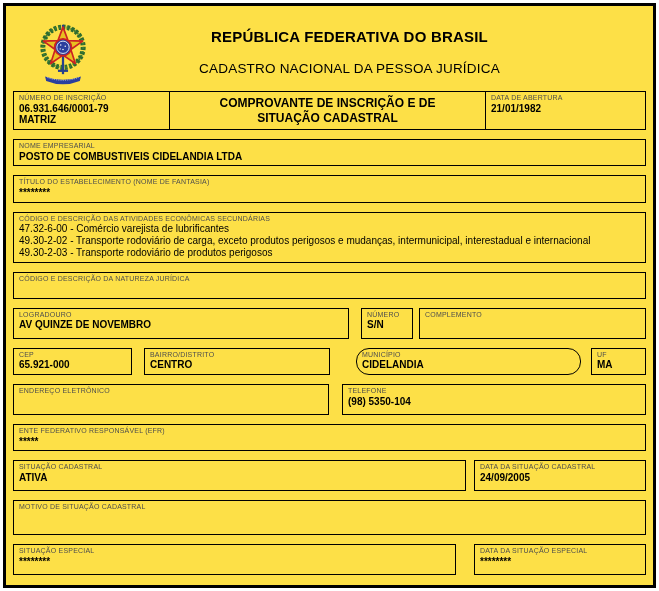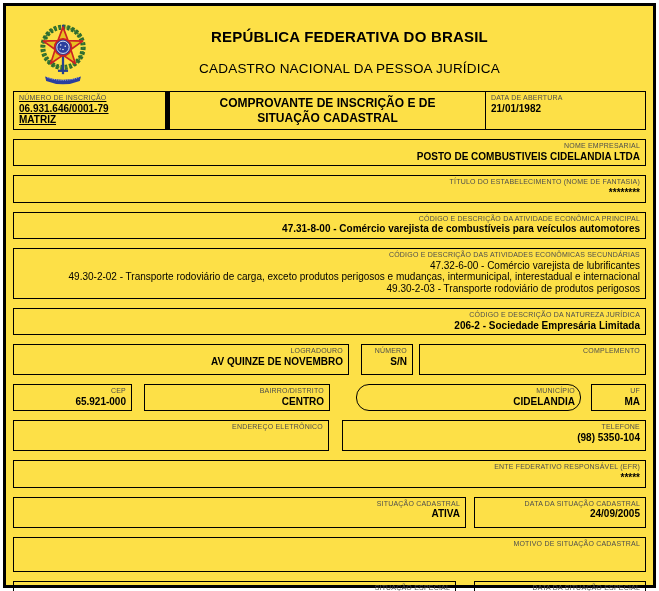--- a/index.html
+++ b/index.html
@@ -17,27 +17,27 @@
   }
   
   .header { position: relative; height: 76px; }
   .arms { position: absolute; left: 22px; top: 5px; width: 56px; height: 68px; }
   .titles { text-align: center; padding-left: 40px; }
   .title1 { padding-top: 13px; font-size: 15px; font-weight: bold; letter-spacing: 0.2px; }
   .title2 { padding-top: 16px; font-size: 13.5px; font-weight: normal; letter-spacing: 0.2px; }
   
   .row1 { display: flex; align-items: stretch; border: 1px solid #000; min-height: 39px; }
   .row1 .cell { padding: 2px 5px; }
-  .cell-inscricao { width: 156px; border-right: 5px solid #000000; text-decoration: underline; }
+  .cell-inscricao { width: 156px; border-right: 1px solid #000000; }
   .cell-title { flex: 1; display: flex; align-items: center; justify-content: center; text-align: center; }
   .cell-title .doc-title { font-size: 12px; font-weight: bold; line-height: 1.25; padding: 0 28px; }
   .cell-abertura { width: 160px; border-left: 1px solid #000; }
   
   .frow { display: flex; align-items: stretch; margin-top: 9px; }
-  .fbox { border: 1px solid #000; padding: 2px 5px 3px 5px; text-align: right; }
+  .fbox { border: 1px solid #000; padding: 2px 5px 3px 5px; }
   .label { font-size: 7px; color: #4d4d4d; letter-spacing: 0.2px; line-height: 1.25; }
   .value { font-size: 10px; font-weight: bold; color: #000; line-height: 1.15; }
   .grow { flex: 1; }
   .w-numero { width: 52px; margin-left: 12px; }
   .w-complemento { width: 227px; margin-left: 6px; }
   .w-cep { width: 119px; }
   .w-bairro { width: 186px; margin-left: 12px; }
   .w-municipio { flex: 1; margin-left: 26px; border-radius: 13px; }
   .w-uf { width: 55px; margin-left: 10px; }
   .w-endereco { width: 316px; }
@@ -103,40 +103,33 @@
   </div>
     </div>
 
   <div class="frow">
       <div class="fbox grow h-std">
     <div class="label">TÍTULO DO ESTABELECIMENTO (NOME DE FANTASIA)</div>
     <div class="value">********</div>
   </div>
     </div>
 
-  <div class="frow">
-      <div class="fbox grow h-std">
-    <div class="label">CÓDIGO E DESCRIÇÃO DA ATIVIDADE ECONÔMICA PRINCIPAL</div>
-    <div class="value">47.31-8-00 - Comércio varejista de combustíveis para veículos automotores</div>
-  </div>
-    </div>
 
   <div class="frow">
       <div class="fbox grow">
     <div class="label">CÓDIGO E DESCRIÇÃO DAS ATIVIDADES ECONÔMICAS SECUNDÁRIAS</div>
     <div class="sec-line">47.32-6-00 - Comércio varejista de lubrificantes</div>
     <div class="sec-line">49.30-2-02 - Transporte rodoviário de carga, exceto produtos perigosos e mudanças, intermunicipal, interestadual e internacional</div>
     <div class="sec-line">49.30-2-03 - Transporte rodoviário de produtos perigosos</div>
   </div>
     </div>
 
   <div class="frow">
       <div class="fbox grow h-std">
     <div class="label">CÓDIGO E DESCRIÇÃO DA NATUREZA JURÍDICA</div>
-    <div class="value">206-2 - Sociedade Empresária Limitada</div>
   </div>
     </div>
 
   <div class="frow">
     <div class="fbox grow h-med">
       <div class="label">LOGRADOURO</div>
       <div class="value">AV QUINZE DE NOVEMBRO</div>
     </div>
     <div class="fbox w-numero h-med">
       <div class="label">NÚMERO</div>

